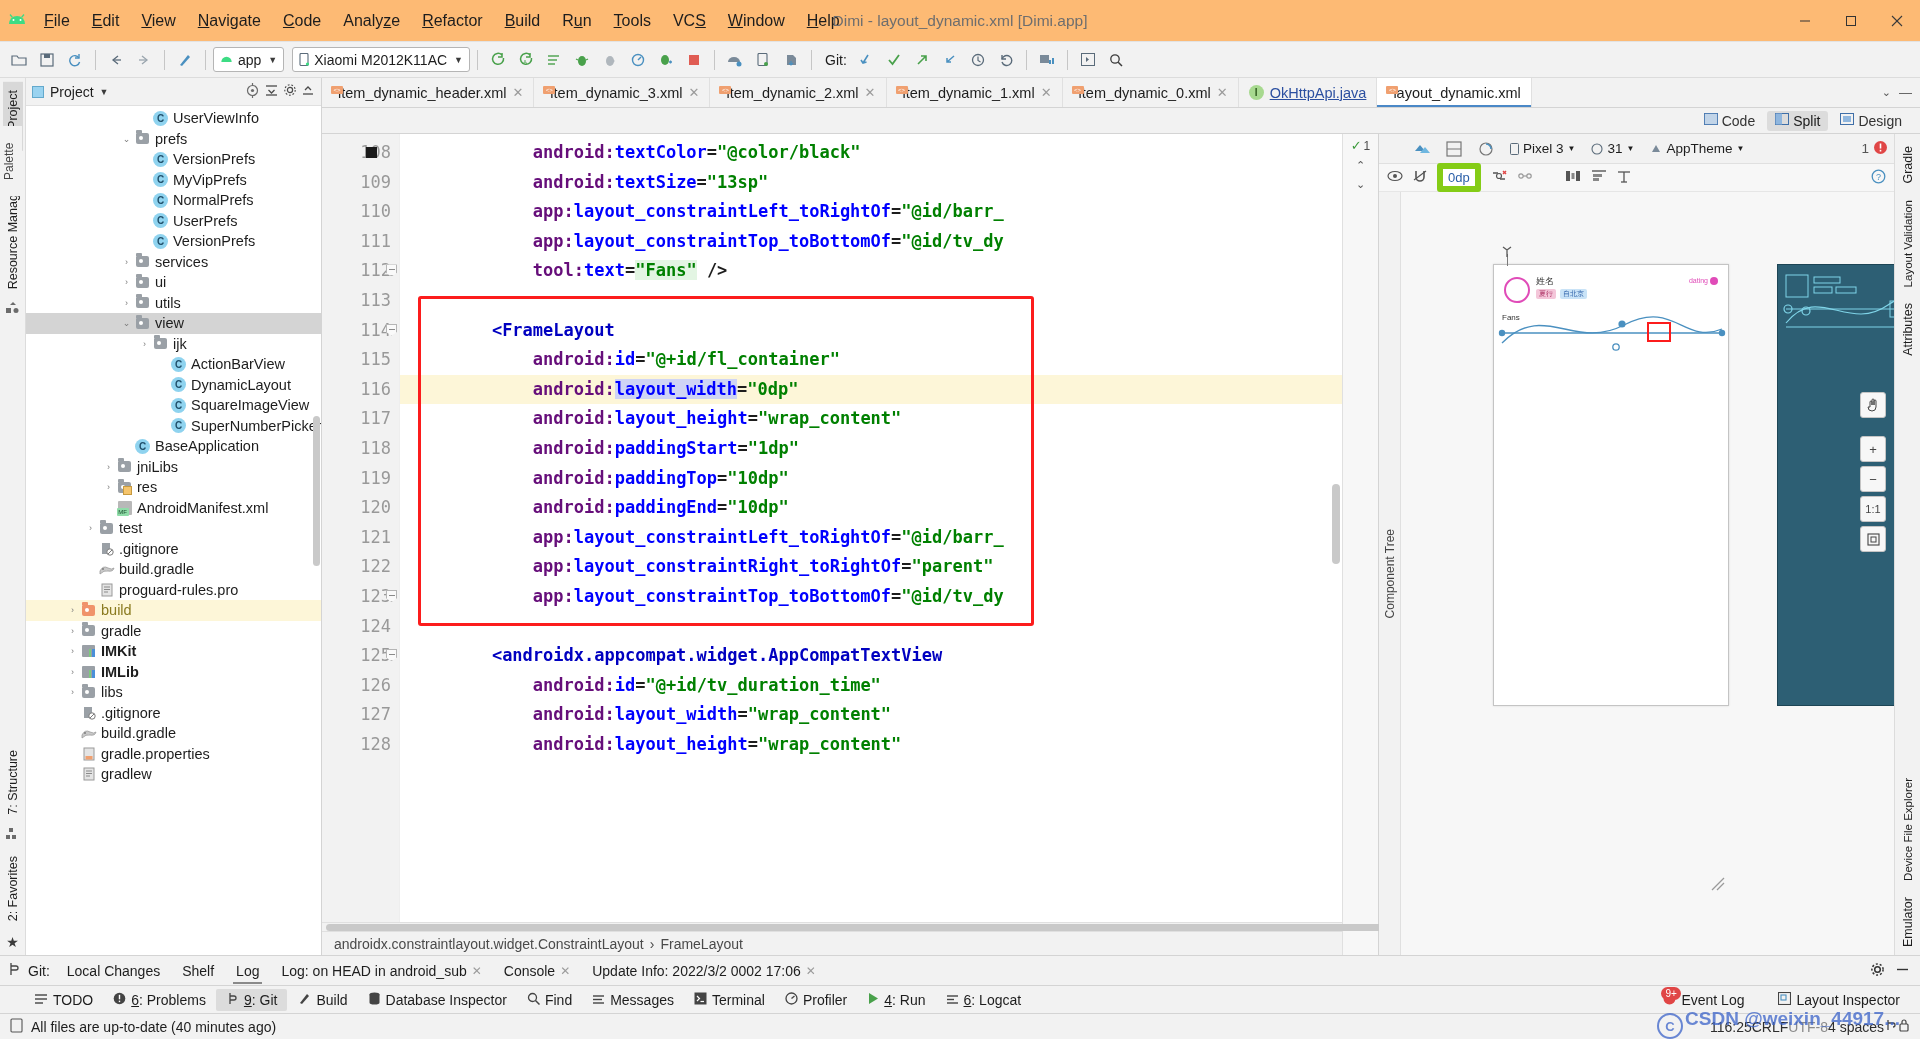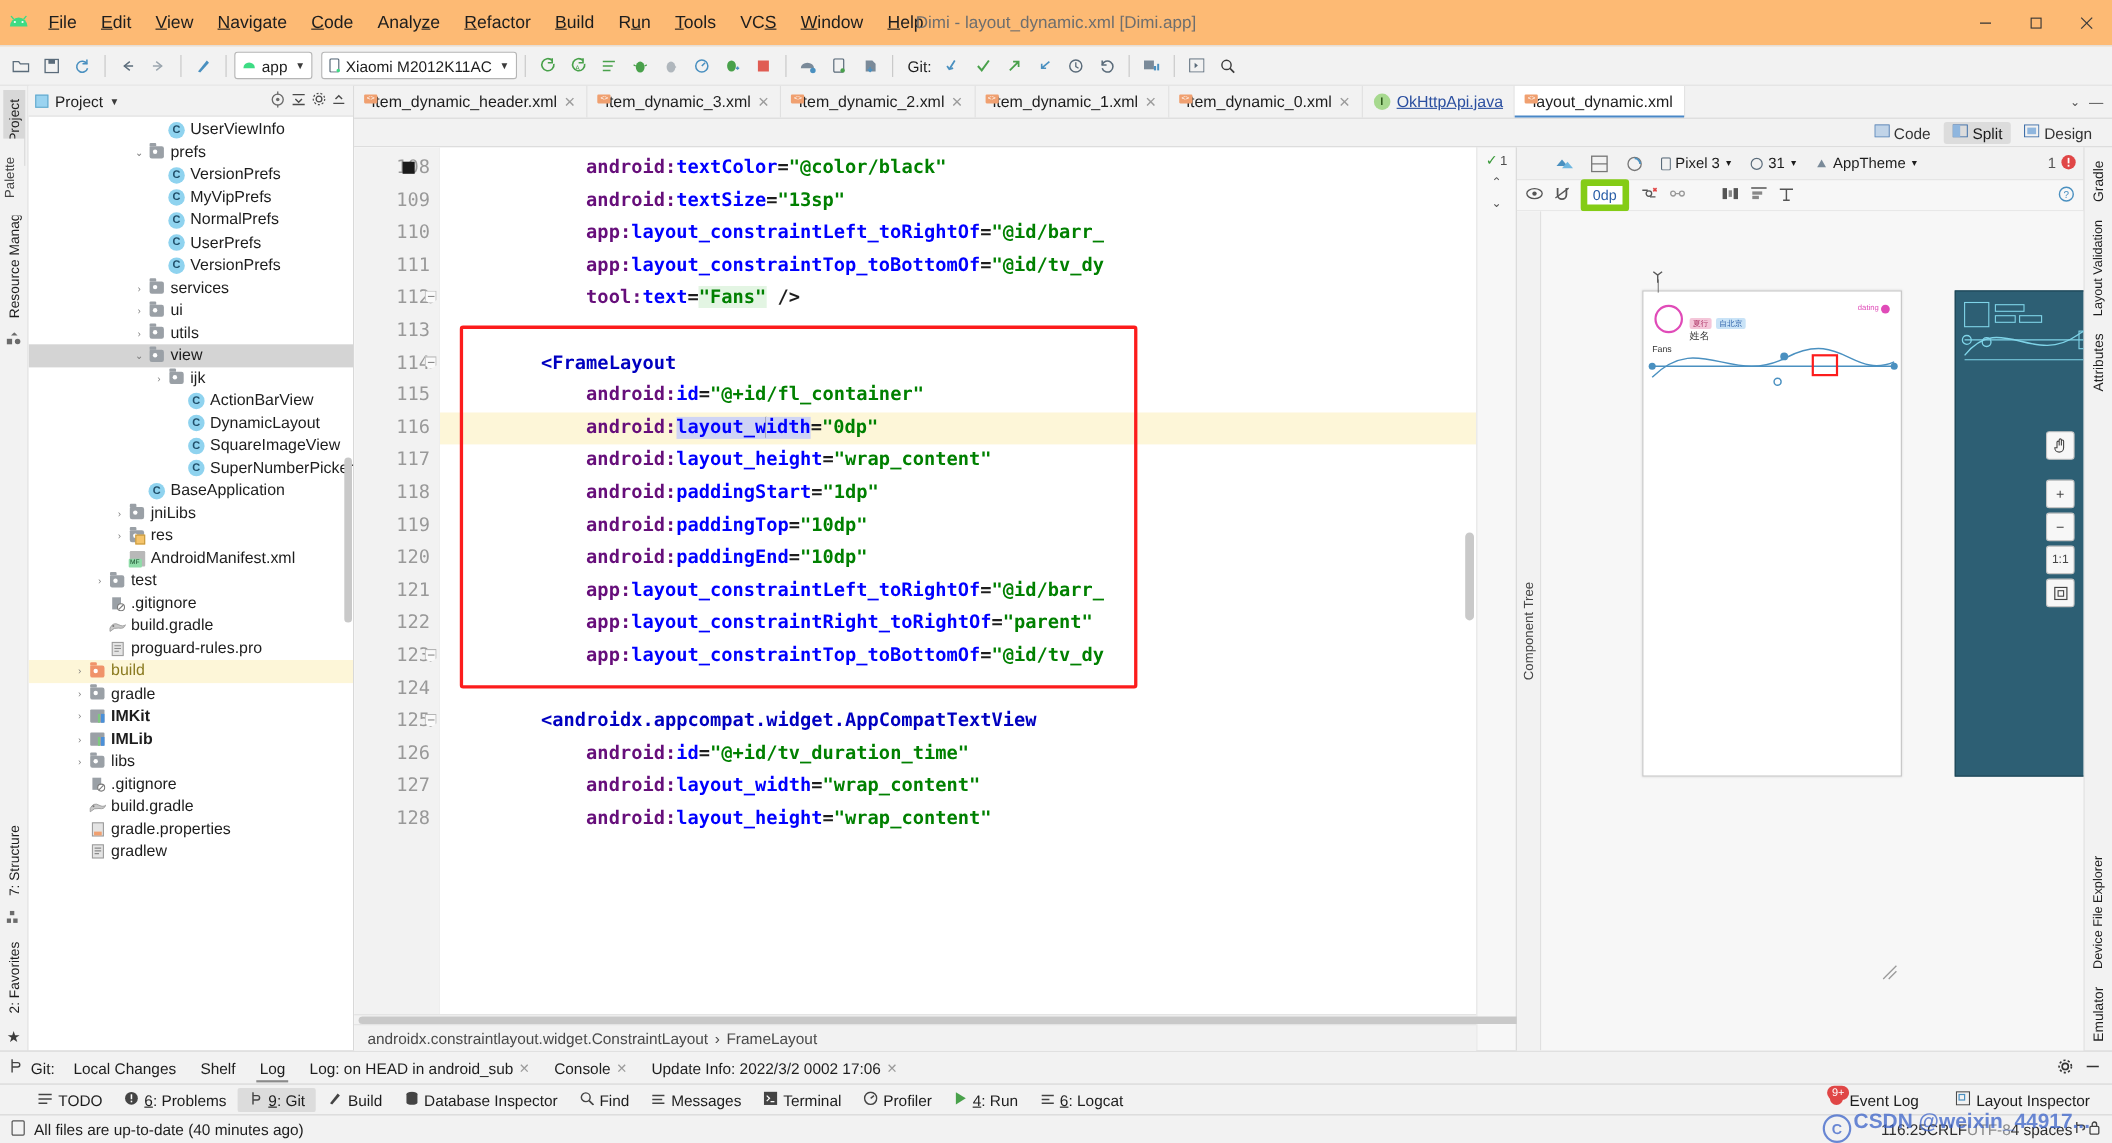--- a/index.html
+++ b/index.html
@@ -1160,21 +1160,21 @@
             </span>
           </div>
 
           <div class="pv-canvas">
             <div class="comp-tree-rail">
               <span>Component Tree</span>
             </div>
 
             <div class="phone" style="left:114px; top:72px; width:236px; height:442px;">
               <div style="position:absolute;left:10px;top:12px;width:26px;height:26px;border-radius:50%;background:#fff;border:2px solid #e04bb8;"></div>
-              <div style="position:absolute;left:42px;top:10px;font-size:9px;color:#333;margin-top:24px;">姓名</div>
+              <div style="position:absolute;left:42px;top:10px;font-size:9px;color:#333;">姓名</div>
               <div style="position:absolute;left:42px;top:24px;font-size:7px;background:#f4c6d9;color:#b03a6b;padding:0 3px;border-radius:2px;">夏行</div>
               <div style="position:absolute;left:66px;top:24px;font-size:7px;background:#c9e3f7;color:#2a5fa8;padding:0 3px;border-radius:2px;">自北京</div>
               <div style="position:absolute;right:10px;top:12px;width:8px;height:8px;border-radius:50%;background:#e04bb8;"></div>
               <div style="position:absolute;right:20px;top:12px;font-size:7px;color:#e04bb8;">dating</div>
               <div style="position:absolute;left:8px;top:48px;font-size:8px;color:#333;">Fans</div>
               <svg style="position:absolute;left:0;top:40px;" width="236" height="60">
                 <line x1="8" y1="28" x2="228" y2="28" stroke="#4a90c0" stroke-width="1.3"></line>
                 <path d="M8 38 C 50 -4, 80 46, 130 20 S 190 40, 228 24" stroke="#4a90c0" stroke-width="1.3" fill="none"></path>
                 <circle cx="8" cy="28" r="3.2" fill="#4a90c0"></circle>
                 <circle cx="128" cy="19" r="3.6" fill="#4a90c0"></circle>

